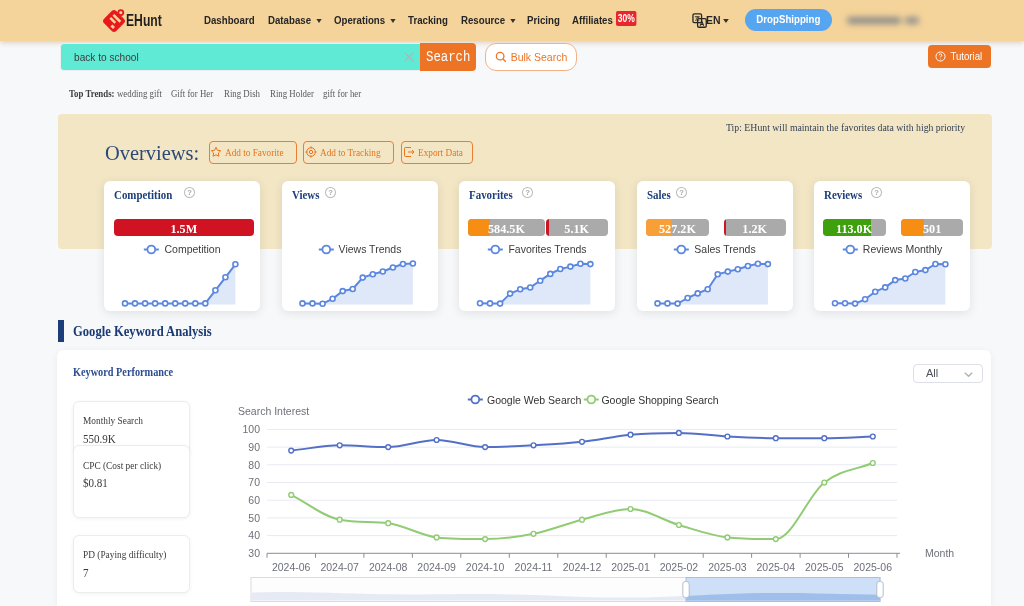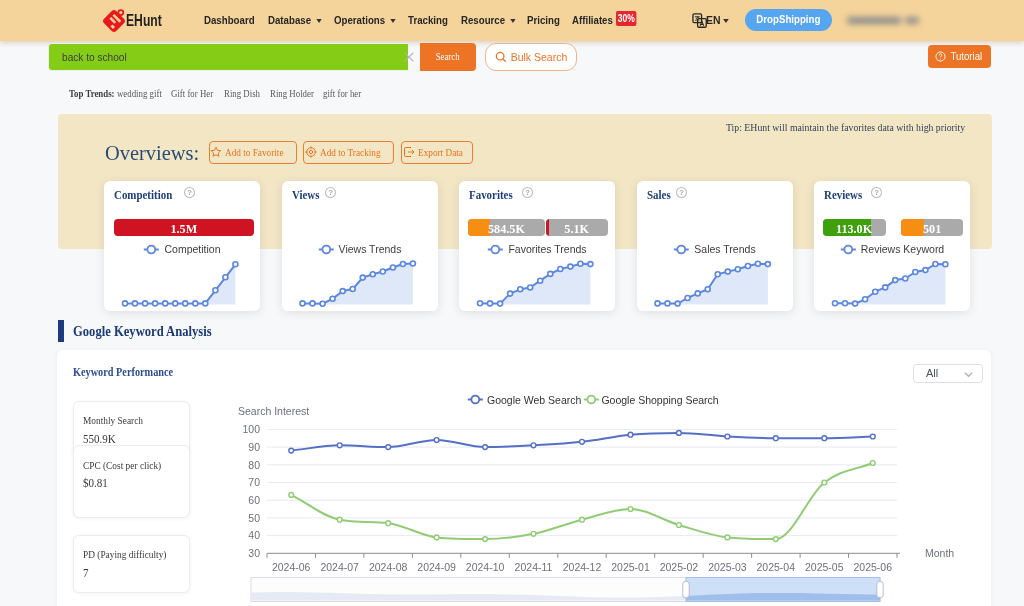--- a/index.html
+++ b/index.html
@@ -2,23 +2,23 @@
 <html><head><meta charset="utf-8">
 <style>
 * { margin:0; padding:0; box-sizing:border-box; }
 body { width:1024px; height:606px; overflow:hidden; font-family:"Liberation Serif",serif; }
 .page { position:relative; width:1024px; height:606px; background:#f7f8fa; overflow:hidden; }
 .abs { position:absolute; }
 .sx { display:inline-block; transform:scaleX(0.84); transform-origin:0 50%; white-space:nowrap; }
 .header { position:absolute; left:0; top:0; width:1024px; height:41px; background:#f5d49b; box-shadow:0 2px 5px rgba(150,110,50,.28); }
 .navlink { position:absolute; top:14px; font-family:"Liberation Sans",sans-serif; font-size:11px; font-weight:bold; color:#262626; white-space:nowrap; transform:scaleX(0.88); transform-origin:0 50%; }
 .caret { display:inline-block; width:0; height:0; border-left:3.2px solid transparent; border-right:3.2px solid transparent; border-top:4.2px solid #333; margin-left:6px; vertical-align:middle; }
-.sinput { position:absolute; left:48px; top:43px; width:360px; height:28px; background:#84cc16; border:1px solid #ededed; border-right:none; border-radius:4px 0 0 4px; }
+.sinput { position:absolute; left:60px; top:43px; width:360px; height:28px; background:#5eead4; border:1px solid #ededed; border-right:none; border-radius:4px 0 0 4px; }
 .sinput span { position:absolute; left:13px; top:7px; font-family:"Liberation Sans",sans-serif; font-size:11px; color:#404040; transform:scaleX(0.92); transform-origin:0 0; }
-.sbtn { position:absolute; left:420px; top:43px; width:56px; height:28px; background:#ed7425; border-radius:0 4px 4px 0; color:#fff; font-family:Liberation Serif, serif; font-size:10px; text-align:center; line-height:28px; }
+.sbtn { position:absolute; left:420px; top:43px; width:56px; height:28px; background:#ed7425; border-radius:0 4px 4px 0; color:#fff; font-family:Liberation Mono, monospace; font-size:14px; text-align:center; line-height:28px; }
 .bulk { position:absolute; left:485px; top:43px; width:92px; height:28px; background:#fff; border:1px solid #f3b286; border-radius:11px; color:#ed7425; font-family:"Liberation Sans",sans-serif; font-size:10.5px; text-align:center; line-height:26px; white-space:nowrap; }
 .tutorial { position:absolute; left:928px; top:45px; width:63px; height:23px; background:#ed7425; border-radius:4px; color:#fff; font-family:"Liberation Sans",sans-serif; font-size:10.5px; text-align:center; line-height:22px; white-space:nowrap; }
 .tr { position:absolute; top:88px; font-size:10.5px; color:#595959; }
 .opanel { position:absolute; left:58px; top:114px; width:934px; height:135px; background:#f2e6c5; border-radius:4px; }
 .ovtitle { position:absolute; left:104.8px; top:141px; font-size:21.5px; color:#2c4a76; transform:scaleX(0.95); transform-origin:0 0; white-space:nowrap; }
 .obtn { position:absolute; top:140.5px; height:23px; border:1px solid #e87f35; border-radius:4px; color:#e8731f; font-size:11px; line-height:20px; text-align:center; white-space:nowrap; }
 .obtn svg { vertical-align:-2.5px; margin-right:3px; }
 .ocard { position:absolute; top:180.5px; width:156px; height:130.5px; background:#fff; border-radius:6px; box-shadow:0 2px 10px rgba(60,60,60,.12); }
 .octitle { position:absolute; left:10px; top:6px; font-size:13px; font-weight:bold; color:#1d3e7a; }
 .octitle svg { vertical-align:0.5px; margin-left:1px; }
@@ -148,38 +148,42 @@
   <div class="olegend"><svg width="17" height="11" viewBox="0 0 17 11" style="margin-right:4px;vertical-align:-2px">
           <line x1="0.8" y1="5.5" x2="15.8" y2="5.5" stroke="#5b87e0" stroke-width="2"></line>
           <circle cx="8.3" cy="5.5" r="3.9" fill="#fff" stroke="#5b87e0" stroke-width="1.8"></circle>
         </svg><span>Favorites Trends</span></div>
 </div>
     <div class="ocard" style="left:636.5px">
   <div class="octitle"><span class="sx">Sales</span><svg class="qm" width="11" height="11" viewBox="0 0 13 13">
           <circle cx="6.5" cy="6.5" r="5.9" fill="none" stroke="#bbb" stroke-width="1.2"></circle>
           <text x="6.5" y="9.6" text-anchor="middle" font-size="9" fill="#aaa" font-family="Liberation Sans,sans-serif">?</text>
         </svg></div>
+  <div class="obadges">
+        <div class="badge" style="left:9px;width:63px;background:#aaaaaa"><div style="position:absolute;left:0;top:0;bottom:0;width:41%;background:#f8a037"></div><span class="bt">527.2K</span></div>
+        <div class="badge" style="left:87px;width:62px;background:#aaaaaa"><div style="position:absolute;left:0;top:0;bottom:0;width:4%;background:#cf1322"></div><span class="bt">1.2K</span></div>
+      </div>
   <div class="olegend"><svg width="17" height="11" viewBox="0 0 17 11" style="margin-right:4px;vertical-align:-2px">
           <line x1="0.8" y1="5.5" x2="15.8" y2="5.5" stroke="#5b87e0" stroke-width="2"></line>
           <circle cx="8.3" cy="5.5" r="3.9" fill="#fff" stroke="#5b87e0" stroke-width="1.8"></circle>
         </svg><span>Sales Trends</span></div>
 </div>
     <div class="ocard" style="left:814px">
   <div class="octitle"><span class="sx">Reviews</span><svg class="qm" width="11" height="11" viewBox="0 0 13 13">
           <circle cx="6.5" cy="6.5" r="5.9" fill="none" stroke="#bbb" stroke-width="1.2"></circle>
           <text x="6.5" y="9.6" text-anchor="middle" font-size="9" fill="#aaa" font-family="Liberation Sans,sans-serif">?</text>
         </svg></div>
   <div class="obadges">
         <div class="badge" style="left:9px;width:63px;background:#aaaaaa"><div style="position:absolute;left:0;top:0;bottom:0;width:76%;background:#3fa00e"></div><span class="bt">113.0K</span></div>
         <div class="badge" style="left:87px;width:62px;background:#aaaaaa"><div style="position:absolute;left:0;top:0;bottom:0;width:37%;background:#f78e14"></div><span class="bt">501</span></div>
       </div>
   <div class="olegend"><svg width="17" height="11" viewBox="0 0 17 11" style="margin-right:4px;vertical-align:-2px">
           <line x1="0.8" y1="5.5" x2="15.8" y2="5.5" stroke="#5b87e0" stroke-width="2"></line>
           <circle cx="8.3" cy="5.5" r="3.9" fill="#fff" stroke="#5b87e0" stroke-width="1.8"></circle>
-        </svg><span>Reviews Keyword</span></div>
+        </svg><span>Reviews Monthly</span></div>
 </div>
 
 <svg class="abs" style="left:0;top:0" width="1024" height="606" viewBox="0 0 1024 606" pointer-events="none">
 <path d="M125.0,304.6 L125.0,303.4 L135.0,303.4 L145.1,303.4 L155.1,303.4 L165.2,303.4 L175.2,303.4 L185.2,303.4 L195.3,303.4 L205.3,303.4 L215.4,290.3 L225.4,277.3 L235.4,264.3 L235.4,304.6 Z" fill="#dfe8f9"></path>
       <polyline points="125.0,303.4 135.0,303.4 145.1,303.4 155.1,303.4 165.2,303.4 175.2,303.4 185.2,303.4 195.3,303.4 205.3,303.4 215.4,290.3 225.4,277.3 235.4,264.3" fill="none" stroke="#5b87e0" stroke-width="2" stroke-linejoin="round" stroke-linecap="round"></polyline>
       <circle cx="125.0" cy="303.4" r="2.5" fill="#fff" stroke="#5b87e0" stroke-width="1.6"></circle>
       <circle cx="135.0" cy="303.4" r="2.5" fill="#fff" stroke="#5b87e0" stroke-width="1.6"></circle>
       <circle cx="145.1" cy="303.4" r="2.5" fill="#fff" stroke="#5b87e0" stroke-width="1.6"></circle>
       <circle cx="155.1" cy="303.4" r="2.5" fill="#fff" stroke="#5b87e0" stroke-width="1.6"></circle>
       <circle cx="165.2" cy="303.4" r="2.5" fill="#fff" stroke="#5b87e0" stroke-width="1.6"></circle>

